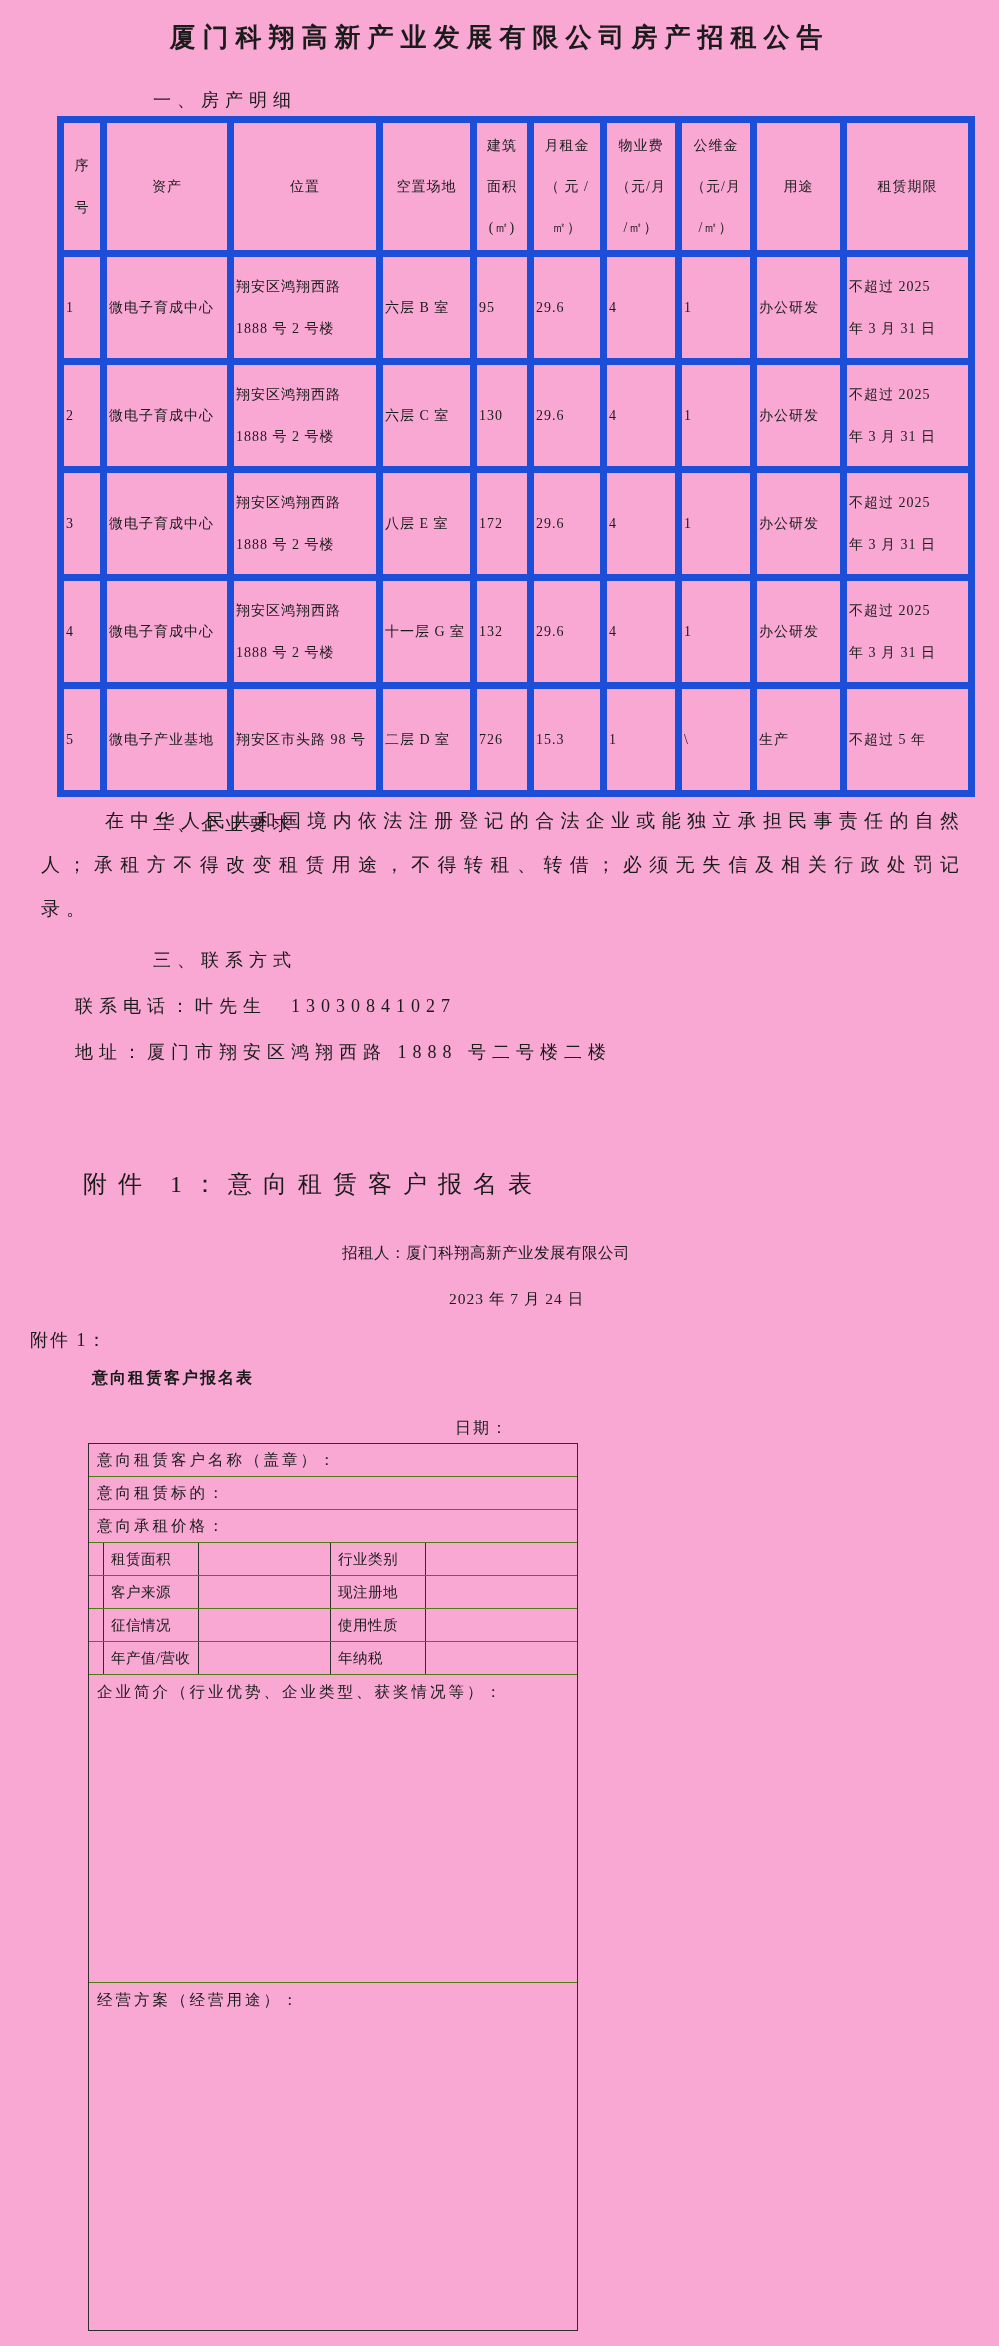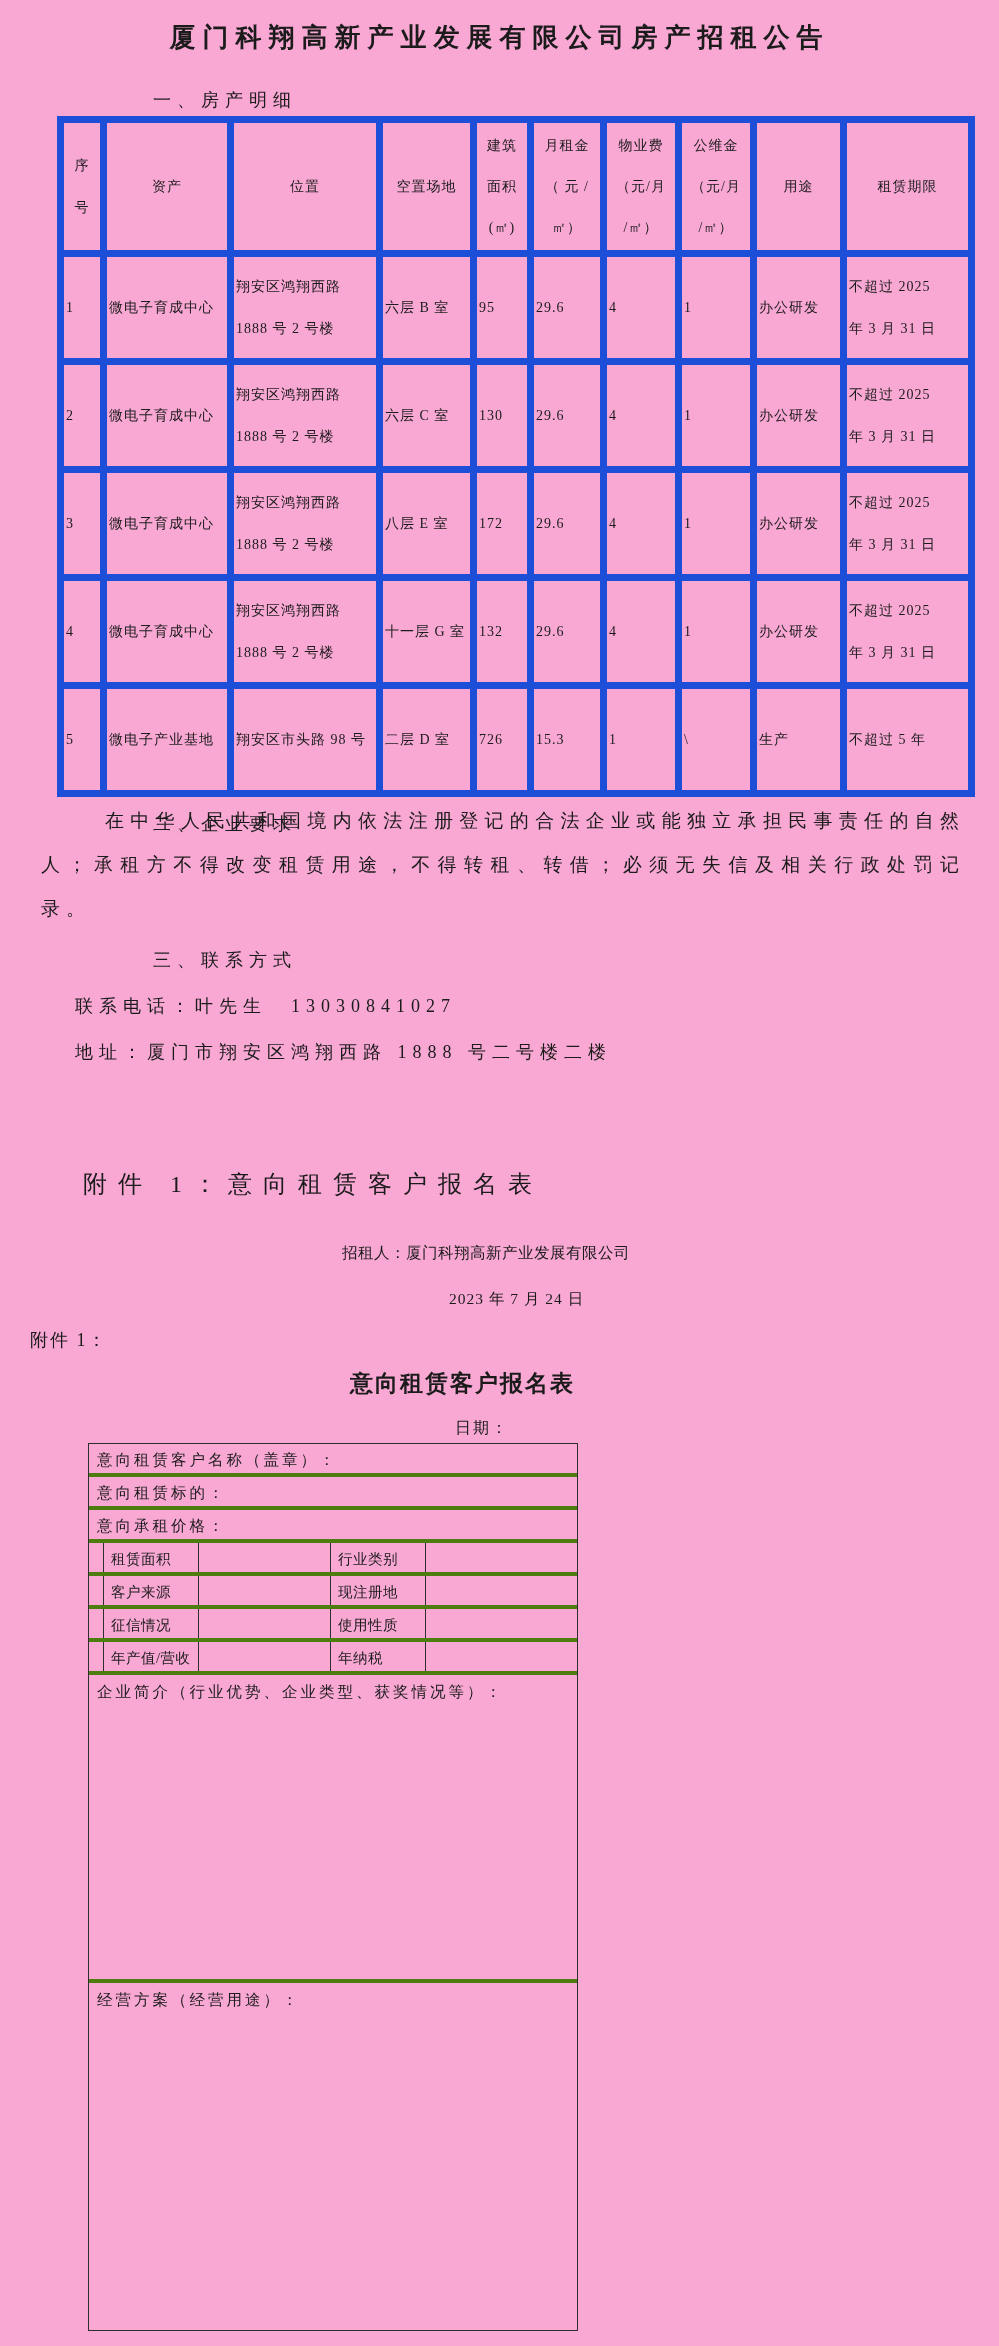--- a/index.html
+++ b/index.html
@@ -25,26 +25,26 @@
     line-height:44px;text-indent:64px;text-align:justify;font-family:Liberation Mono, monospace;}
 
   .line{position:absolute;left:75px;font-size:18px;letter-spacing:6px;}
   .phone{top:994px;}
   .addr{top:1040px;}
 
   .attach-ref{position:absolute;top:1168px;left:83px;font-size:24px;letter-spacing:11px;}
   .lessor{position:absolute;top:1243px;left:342px;font-size:15.5px;letter-spacing:0.5px;}
   .sign-date{position:absolute;top:1289px;left:449px;font-size:15.5px;letter-spacing:1px;}
   .attach-label{position:absolute;top:1328px;left:30px;font-size:18px;letter-spacing:2px;text-align:right;}
-  .form-title{position:absolute;top:1368px;left:85px;width:490px;text-align:right;
-    font-size:23px;font-weight:bold;letter-spacing:2px;}
+  .form-title{position:absolute;top:1368px;left:92px;width:490px;text-align:left;
+    font-size:16px;font-weight:bold;letter-spacing:2px;}
   .date-label{position:absolute;top:1418px;left:455px;font-size:16px;letter-spacing:2px;}
 
   .form{position:absolute;top:1443px;left:88px;width:490px;border:1px solid #2e2e2e;box-sizing:border-box;}
-  .frow{box-sizing:border-box;border-bottom:4px solid #4d7c0f;}
+  .frow{box-sizing:border-box;border-bottom:1px solid #4d7c0f;}
   .frow:last-child{border-bottom:none;}
   .fr-full{height:33px;line-height:32px;padding-left:8px;font-size:15.5px;letter-spacing:3px;}
   .fr-grid{height:33px;display:flex;}
   .fg-spacer{width:15px;box-sizing:border-box;border-right:1px solid #2e2e2e;}
   .fg-label{width:95px;box-sizing:border-box;border-right:1px solid #2e2e2e;
     line-height:32px;padding-left:7px;font-size:14.5px;letter-spacing:0.5px;white-space:nowrap;overflow:hidden;}
   .fg-value{width:132px;box-sizing:border-box;border-right:1px solid #2e2e2e;}
   .fg-last{flex:1;border-right:none;}
   .fr-tall{padding:7px 8px 0 8px;font-size:15.5px;letter-spacing:3px;}
   .fr-profile{height:308px;}

